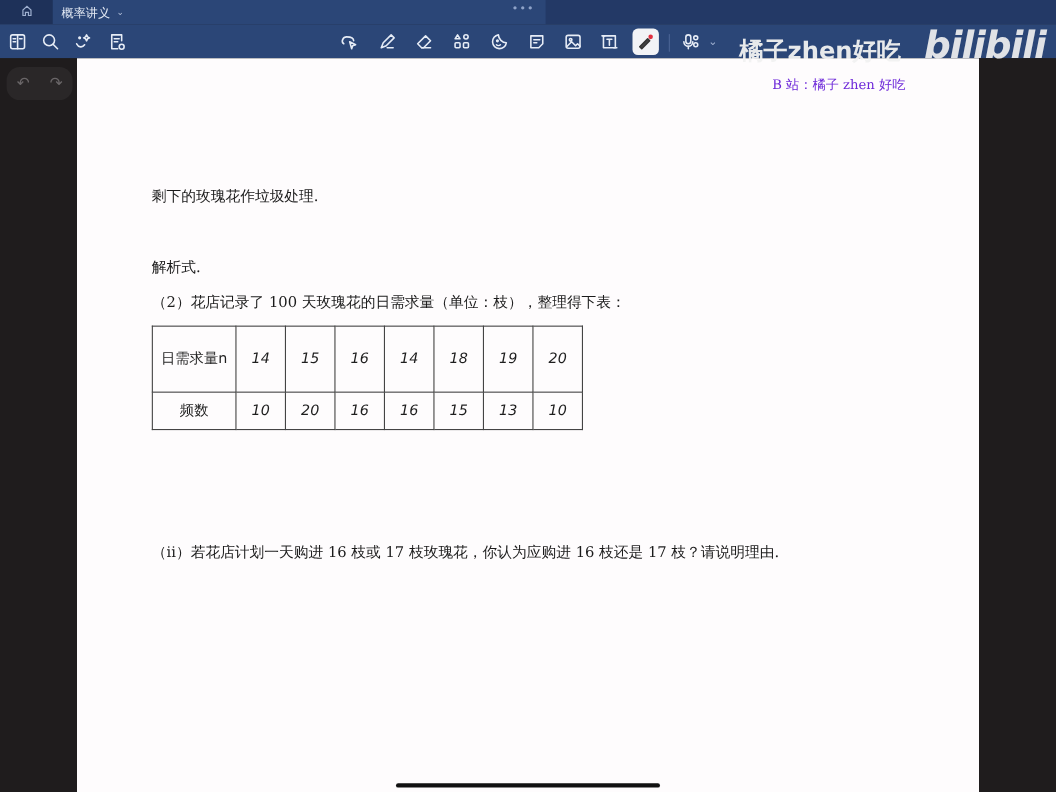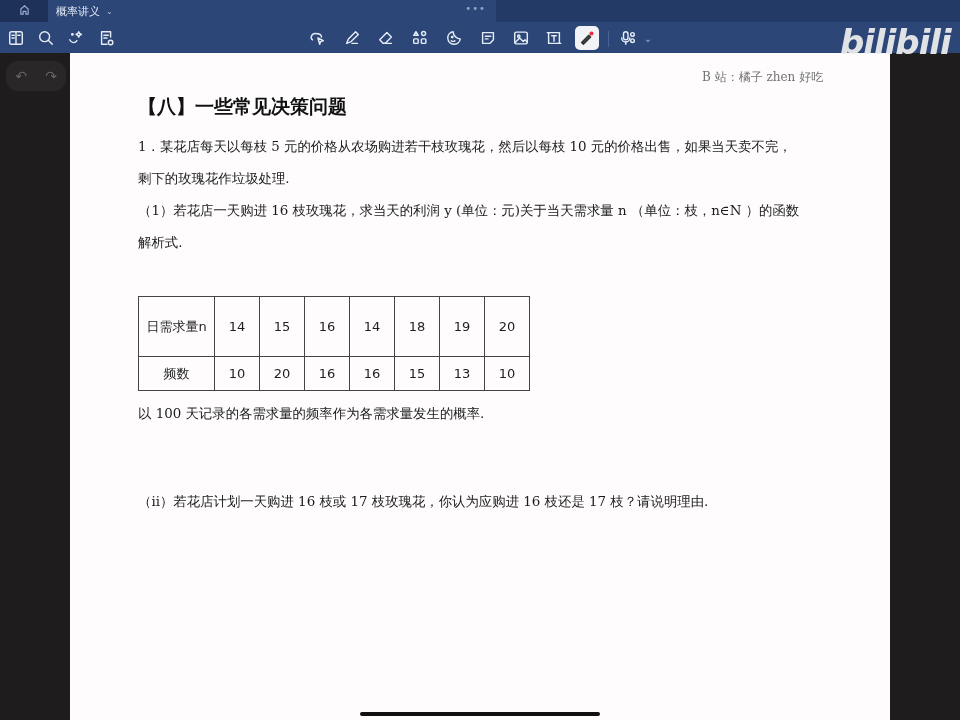--- a/index.html
+++ b/index.html
@@ -28,30 +28,30 @@
 
   
   .leftpanel { position: absolute; left: 0; top: 53px; width: 70px; height: 667px; background: #1f1c1d; }
   .undo-group { position: absolute; left: 6px; top: 8px; width: 60px; height: 30px; background: #2a2728; border-radius: 12px; display: flex; align-items: center; justify-content: space-around; color: #6a6668; font-size: 14px; }
 
   
   .rightpanel { position: absolute; left: 890px; top: 53px; width: 70px; height: 667px; background: #1f1c1d; }
 
   
   .page { position: absolute; left: 70px; top: 53px; width: 820px; height: 667px; background: #fefcfd; }
-  .p-header { position: absolute; left: 632px; top: 16px; font-size: 12px; color: #737373; font-family: "DejaVu Serif", serif; }
+  .p-header { position: absolute; left: 632px; top: 16px; font-size: 12px; color: #6d28d9; font-family: "DejaVu Serif", serif; }
   .p-title { position: absolute; left: 68px; top: 41px; font-size: 19px; font-weight: bold; color: #111; font-family: "DejaVu Serif", serif; }
   .p-line { position: absolute; left: 68px; font-size: 13.4px; color: #1b1b1b; font-family: "DejaVu Serif", serif; white-space: nowrap; }
 
   table.freq { position: absolute; left: 68px; top: 243px; border-collapse: collapse; font-size: 13px; color: #1e1e1e; font-family: "DejaVu Sans", sans-serif; }
   table.freq td { border: 1.5px solid #444; text-align: center; }
   table.freq tr.r1 td { height: 60px; }
   table.freq tr.r2 td { height: 34px; }
   table.freq td.hd { width: 76px; line-height: 24px; padding: 0 0; }
-  table.freq td.c { width: 45px; }
+  table.freq td.c { width: 45px; font-style: italic; }
 
   .home-indicator { position: absolute; left: 360px; top: 712px; width: 240px; height: 4px; background: #111; border-radius: 2px; }
 </style>
 </head>
 <body>
 
 <div id="app">
 
   <div class="tabbar">
     <div class="tab-home">
@@ -178,26 +178,24 @@
     <div class="undo-group">
       <span>↶</span>
       <span>↷</span>
     </div>
   </div>
 
   <div class="rightpanel"></div>
 
   <div class="page">
     <div class="p-header">B 站：橘子 zhen 好吃</div>
-    <div class="p-title">【八】一些常见决策问题</div>
-
-    <div class="p-line" style="top:85px">1．某花店每天以每枝 5 元的价格从农场购进若干枝玫瑰花，然后以每枝 10 元的价格出售，如果当天卖不完，</div>
+
     <div class="p-line" style="top:117px">剩下的玫瑰花作垃圾处理.</div>
-    <div class="p-line" style="top:149px">（1）若花店一天购进 16 枝玫瑰花，求当天的利润 y (单位：元)关于当天需求量 n （单位：枝，n∈N ）的函数</div>
     <div class="p-line" style="top:181px">解析式.</div>
+    <div class="p-line" style="top:213px">（2）花店记录了 100 天玫瑰花的日需求量（单位：枝），整理得下表：</div>
 
     <table class="freq">
       <tbody>
           <tr class="r1">
         <td class="hd">日需求量n</td>
         <td class="c">14</td>
         <td class="c">15</td>
         <td class="c">16</td>
         <td class="c">14</td>
         <td class="c">18</td>
@@ -210,20 +208,20 @@
         <td class="c">20</td>
         <td class="c">16</td>
         <td class="c">16</td>
         <td class="c">15</td>
         <td class="c">13</td>
         <td class="c">10</td>
       </tr>
     </tbody>
       </table>
 
-    <div class="p-line" style="top:352px">以 100 天记录的各需求量的频率作为各需求量发生的概率.</div>
     <div class="p-line" style="top:440px">（ii）若花店计划一天购进 16 枝或 17 枝玫瑰花，你认为应购进 16 枝还是 17 枝？请说明理由.</div>
   </div>
 
+  <div class="watermark">橘子zhen好吃</div>
   <div class="bili">bilibili</div>
 
   <div class="home-indicator"></div>
 </div>
 
 </body></html>

